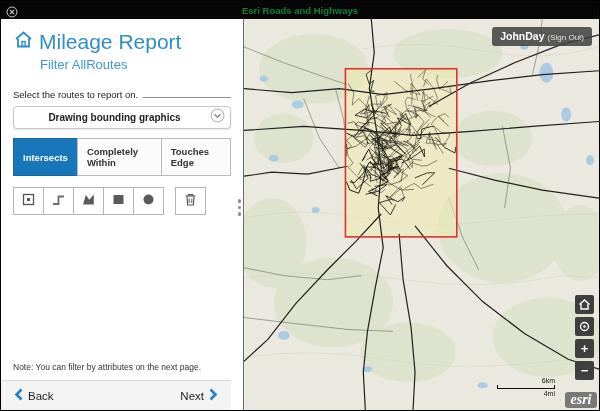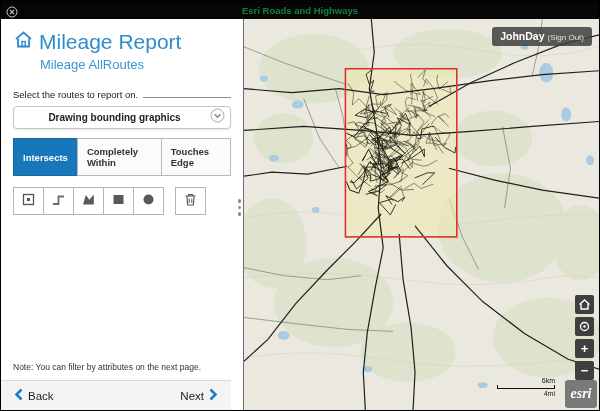--- a/index.html
+++ b/index.html
@@ -50,21 +50,21 @@
               padding:3px 8px 4px 8px; color:#fff; cursor:pointer; display:flex; align-items:baseline; gap:3px; }
   .user-name { font-size:10.5px; font-weight:bold; }
   .signout { font-size:8px; color:#e0e0e0; }
   .map-ctrls { position:absolute; right:5px; bottom:30px; display:flex; flex-direction:column; gap:3px; }
   .mbtn { width:19px; height:19px; background:#3f3f3f; border-radius:2px; color:#fff; display:flex;
           align-items:center; justify-content:center; font-size:13px; font-weight:bold; cursor:pointer; line-height:1; }
   .scalebar { position:absolute; right:44px; bottom:13px; width:58px; color:#111; }
   .sb-top { text-align:right; font-size:7px; margin-bottom:1px; }
   .sb-line { height:4px; border-left:1px solid #111; border-right:1px solid #111; border-bottom:1.5px solid #111; }
   .sb-bottom { text-align:right; font-size:7px; margin-top:1px; }
-  .esri-logo { position:absolute; right:2px; bottom:2px; width:32px; height:28px; background:rgba(92,92,92,.8);
+  .esri-logo { position:absolute; right:2px; bottom:2px; width:32px; height:16px; background:rgba(92,92,92,.8);
                border-radius:3px; color:#fff; display:flex; align-items:center; justify-content:center;
                font-size:14px; font-style:italic; font-weight:bold; font-family:"Liberation Serif", serif; }
 </style>
 </head>
 <body>
 
 <div class="app">
 
   <div class="titlebar">
     <span class="close-btn">
@@ -83,21 +83,21 @@
         <div class="title-row">
           <span>
             <svg width="21" height="21" viewBox="0 0 21 21">
               <path d="M3 10 L10.5 3.5 L18 10" fill="none" stroke="#2f8dcb" stroke-width="1.8"></path>
               <path d="M5 9.5 V17.5 H16 V9.5" fill="none" stroke="#2f8dcb" stroke-width="1.8"></path>
               <rect x="9" y="12.5" width="3.2" height="5" fill="none" stroke="#2f8dcb" stroke-width="1.4"></rect>
             </svg>
           </span>
           <span class="page-title">Mileage Report</span>
         </div>
-        <div class="subtitle">Mileage AllRoutes</div>
+        <div class="subtitle">Filter AllRoutes</div>
 
         <div class="instruction-row">
           <span class="instruction">Select the routes to report on.</span>
           <span class="instruction-line"></span>
         </div>
 
 
         <div class="dropdown">
           <span class="dropdown-label">Drawing bounding graphics</span>
           <span>

